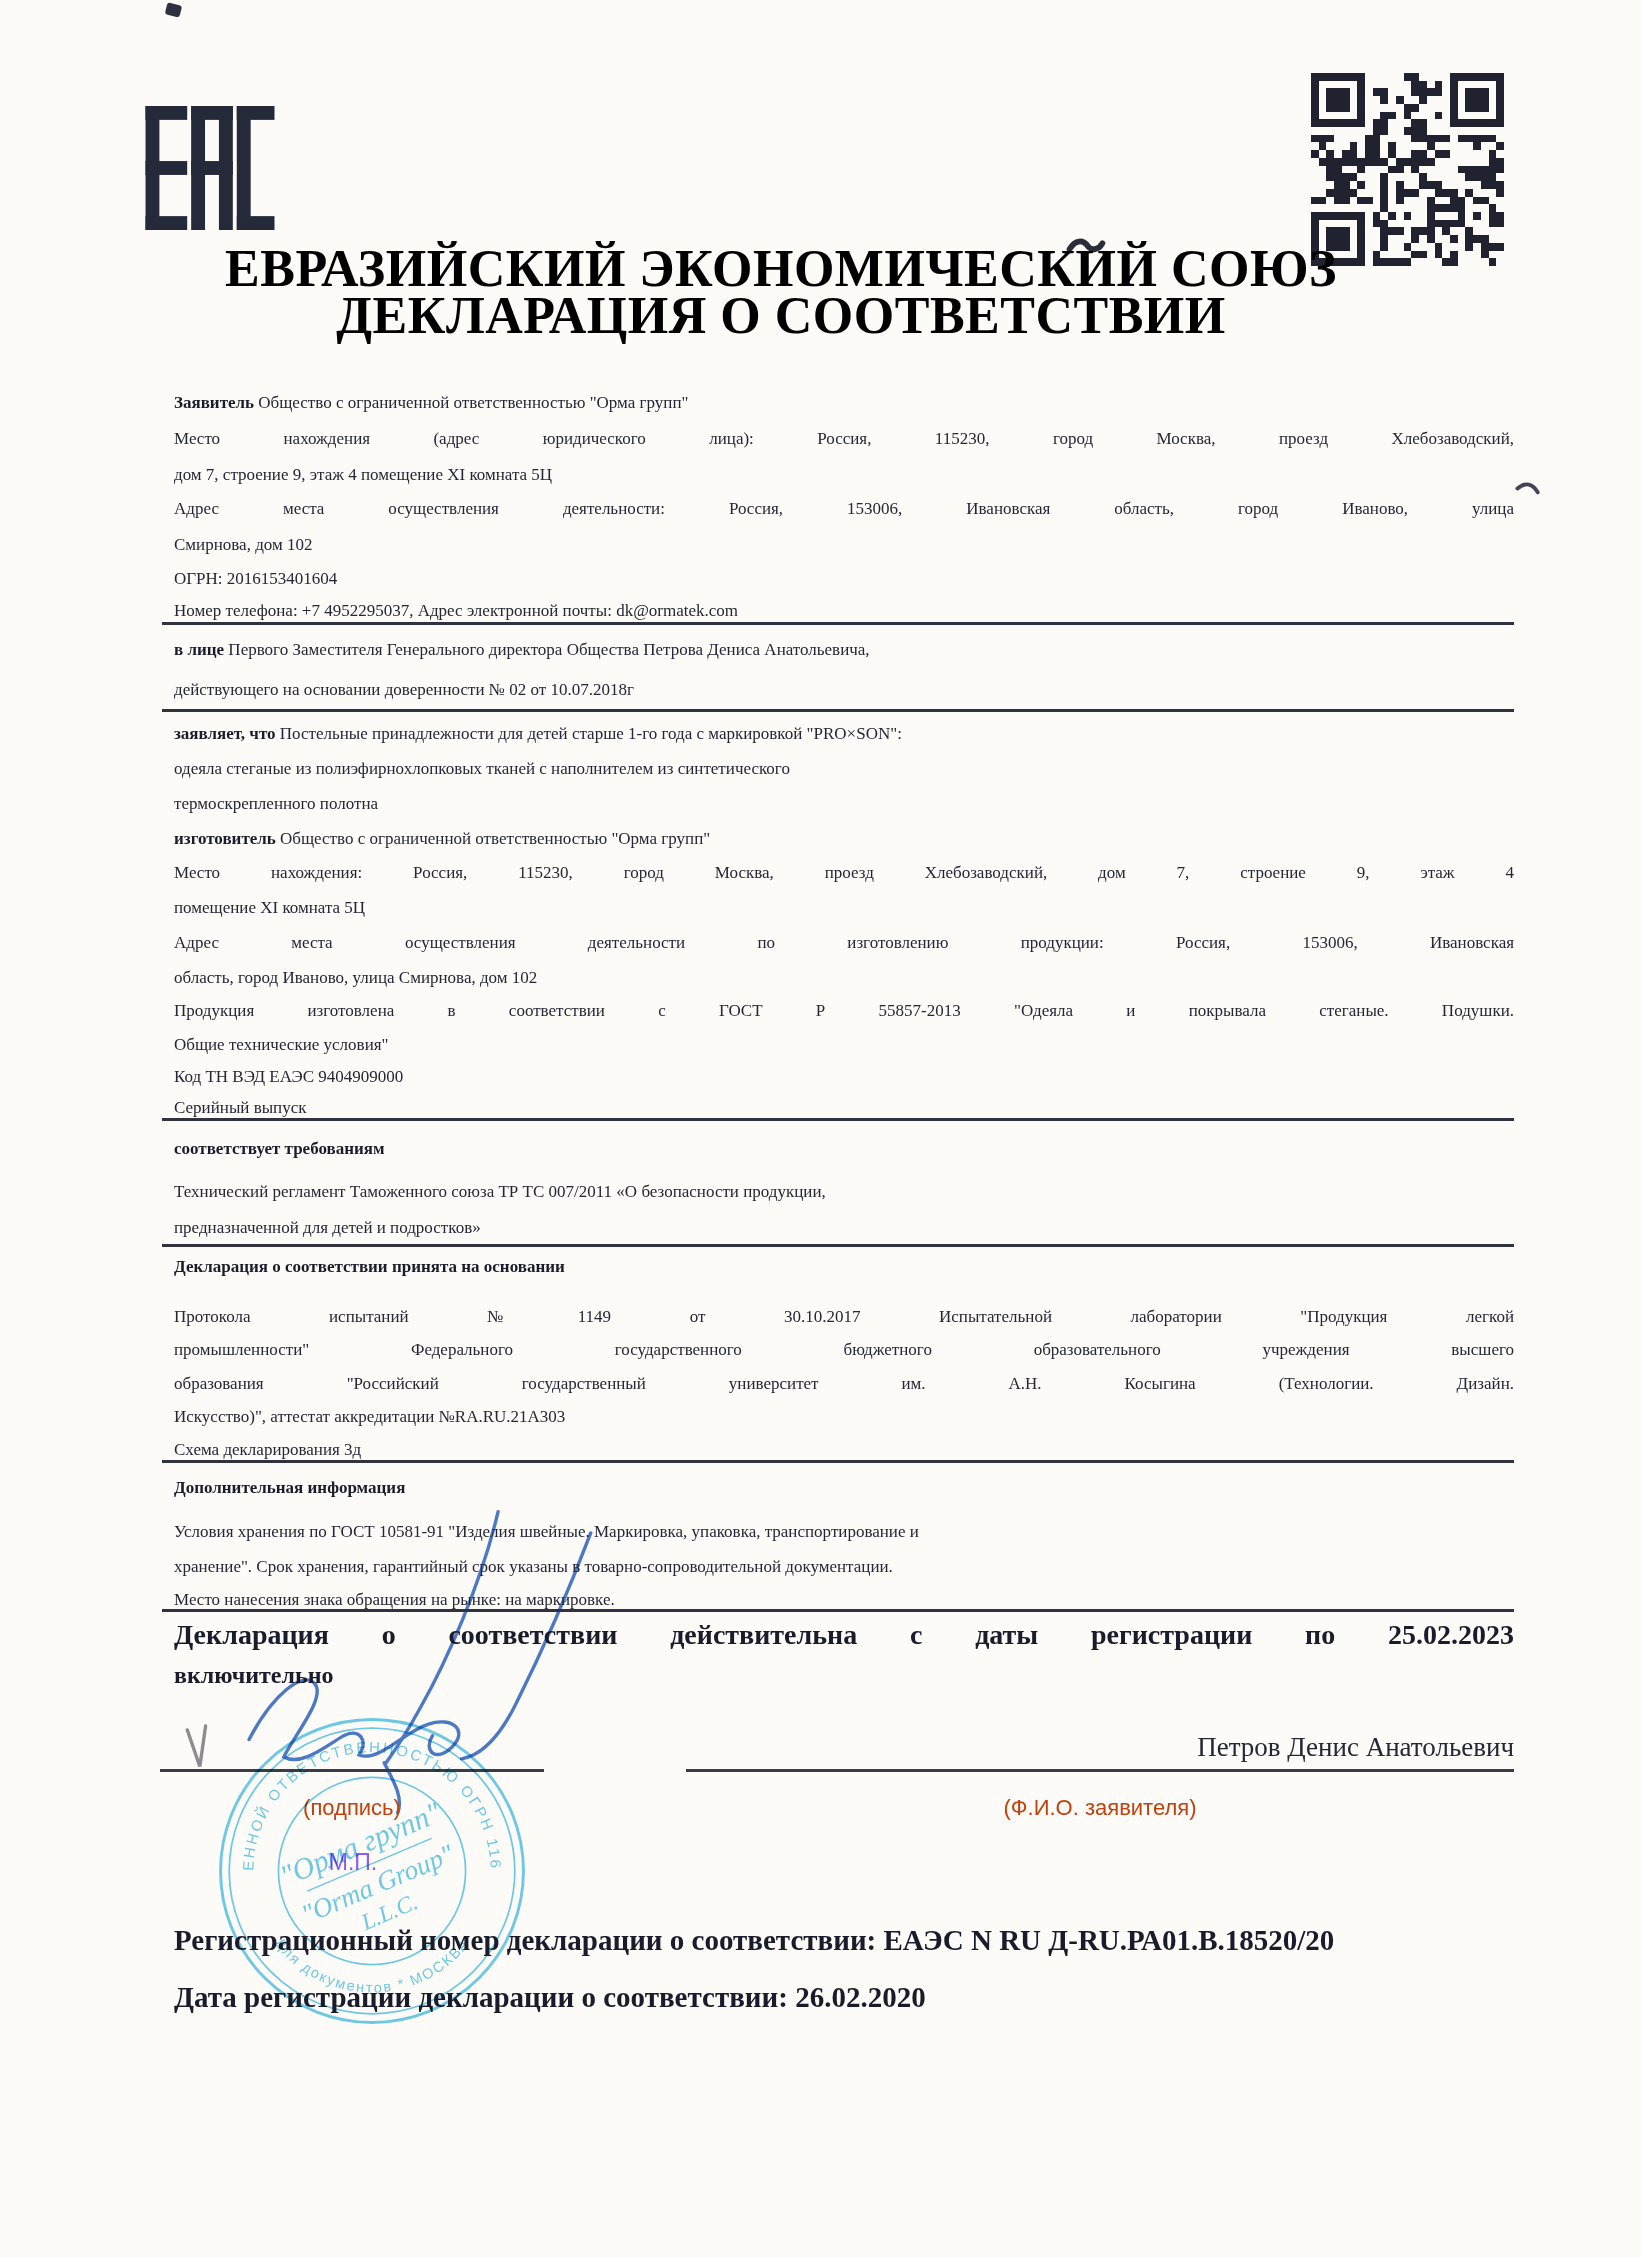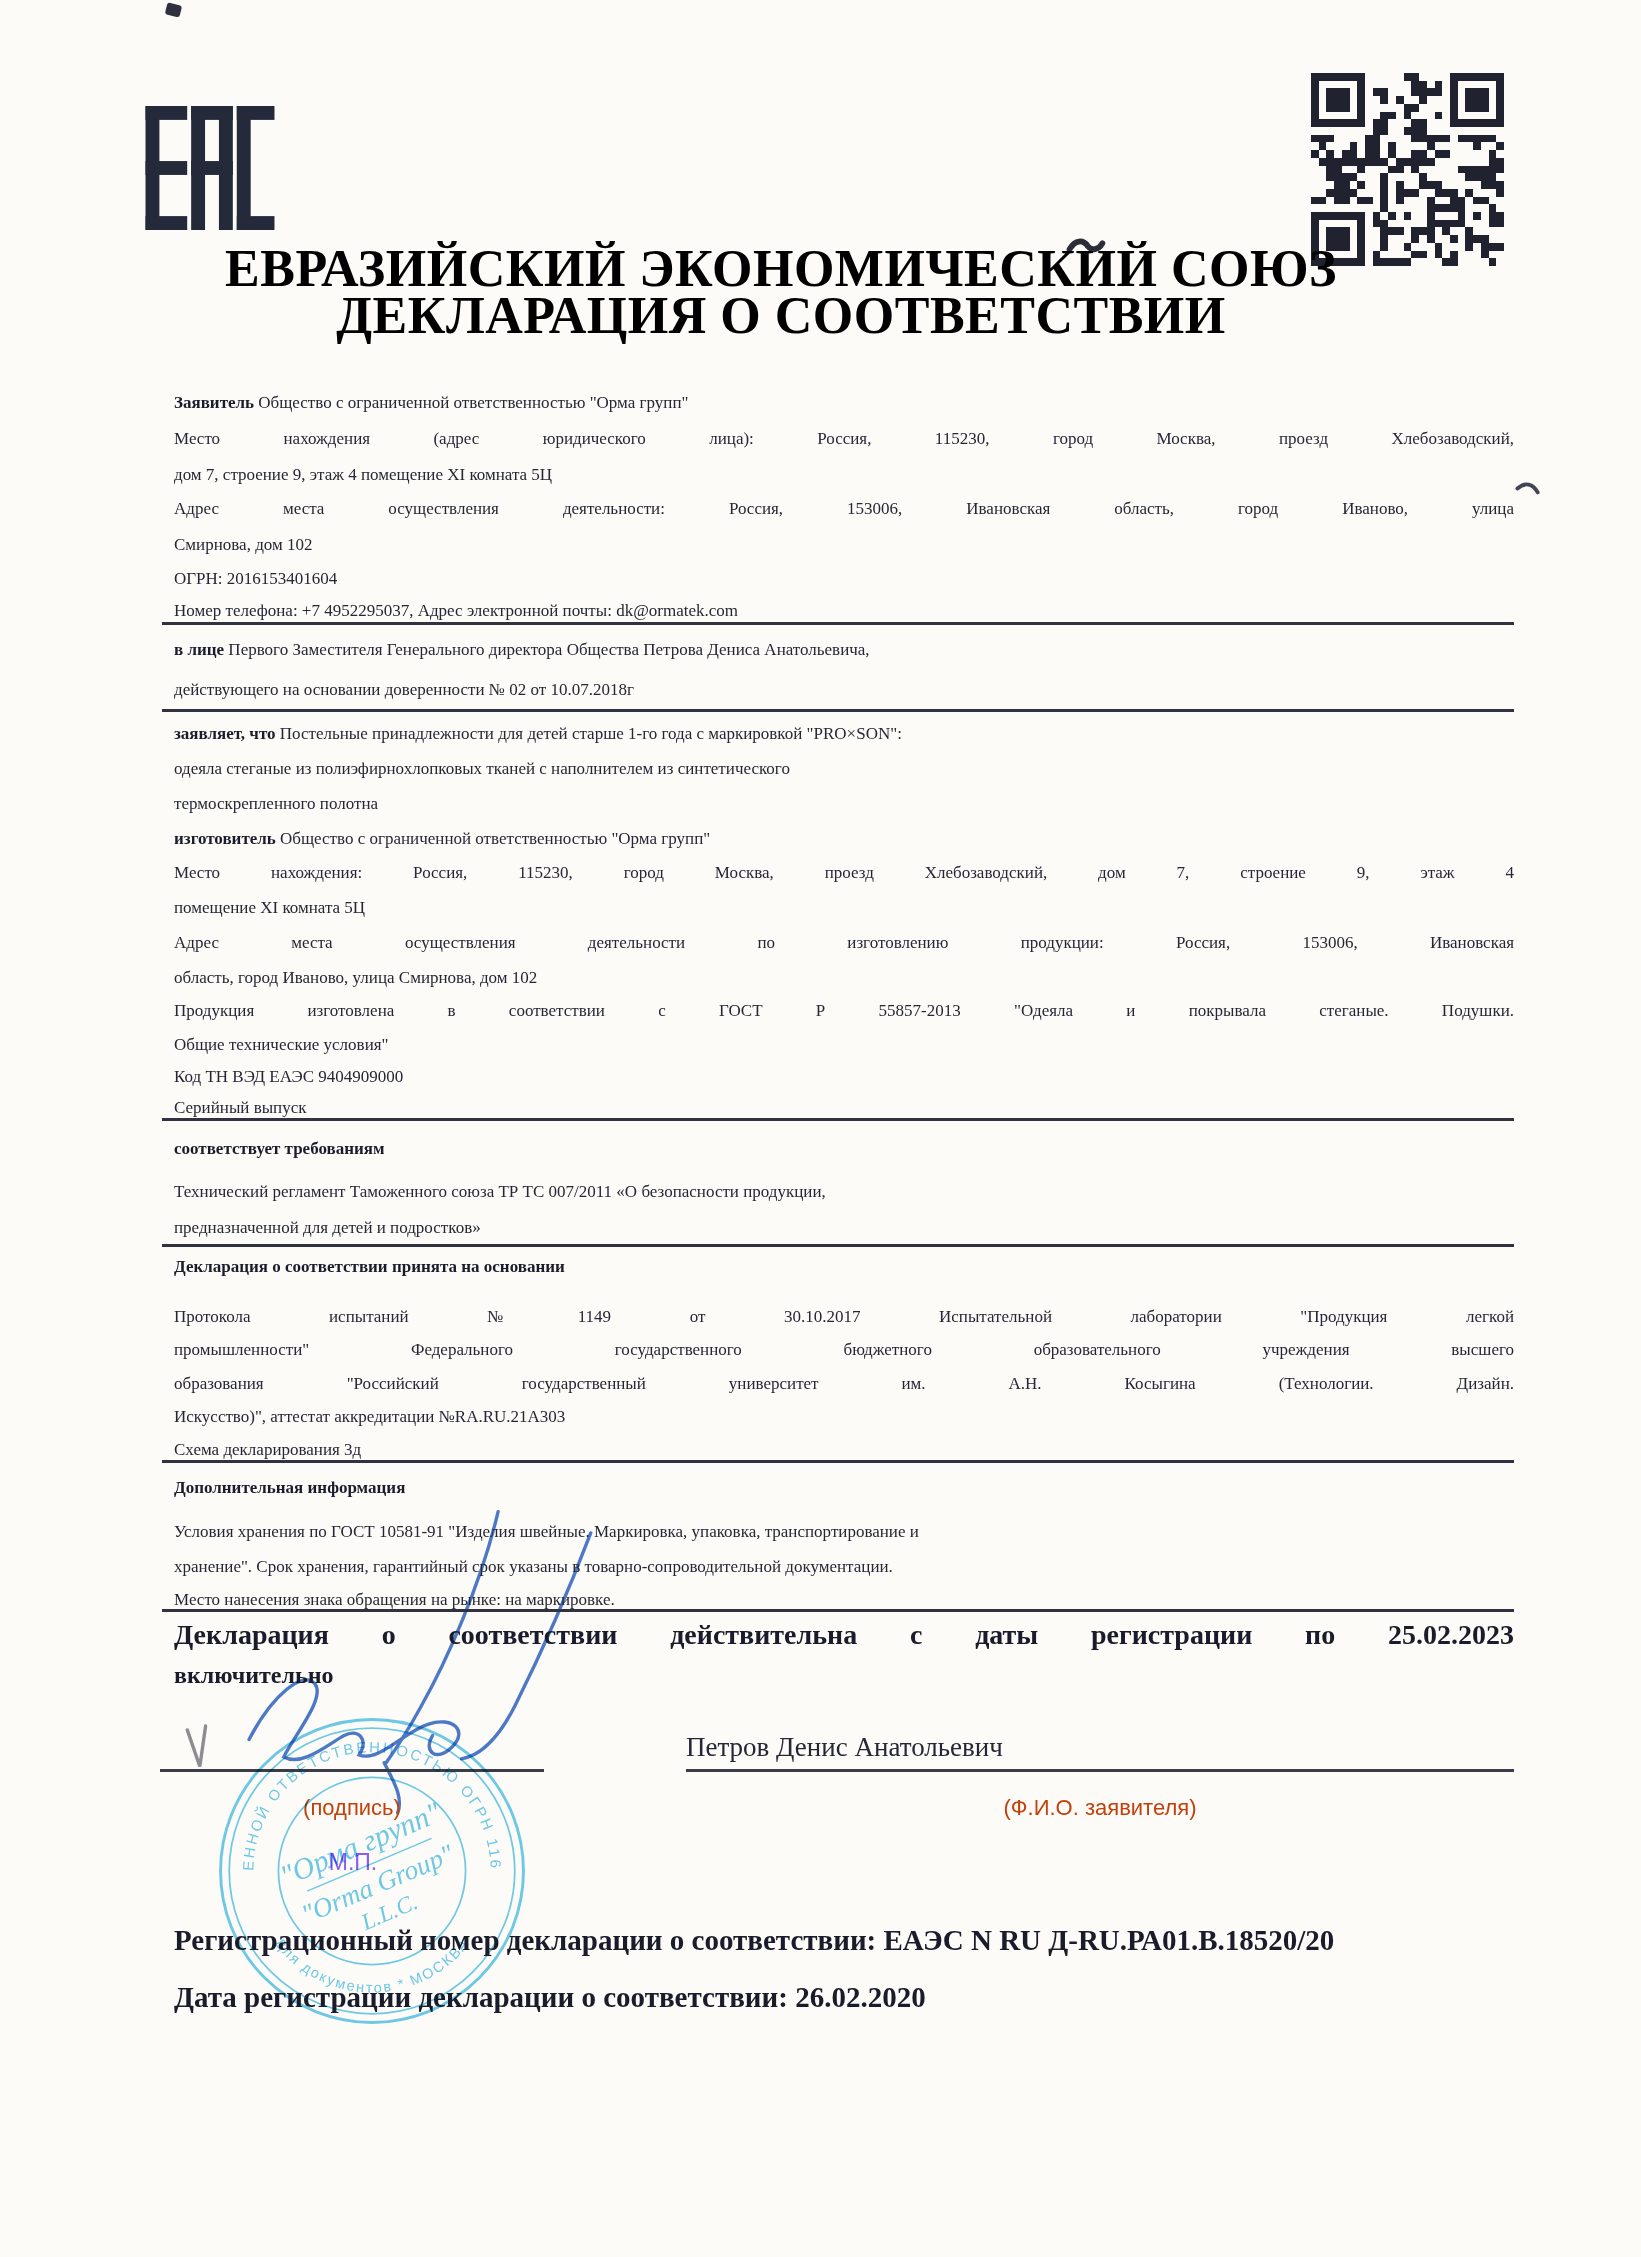--- a/index.html
+++ b/index.html
@@ -8,21 +8,21 @@
   .title{position:absolute;left:158px;width:1246px;text-align:center;
          font-weight:bold;font-size:52px;line-height:46px;color:#000000;letter-spacing:0.5px;}
   .ln{position:absolute;left:174px;width:1340px;font-size:17px;line-height:33px;
       color:#262736;white-space:nowrap;}
   .ln.fill{white-space:normal;text-align:justify;text-align-last:justify;}
   .ln b{color:#1b1c2b;}
   .rule{position:absolute;left:162px;width:1352px;height:2.9px;background:#30323f;}
   .sigline{position:absolute;height:2.9px;background:#3a3c48;top:1769px;}
   .sig-left-line{left:160px;width:384px;}
   .sig-right-line{left:686px;width:828px;}
-  .fio-name{position:absolute;left:686px;width:828px;top:1732px;text-align:left;
+  .fio-name{position:absolute;left:686px;width:828px;top:1732px;text-align:right;
             font-size:27px;color:#262736;}
   .sig-caption{position:absolute;font-family:"Liberation Sans",sans-serif;font-size:22px;
                color:#c2410c;text-align:center;top:1795px;}
   .cap-left{left:160px;width:384px;}
   .cap-right{left:686px;width:828px;}
   .mp{position:absolute;left:290px;width:126px;top:1849px;text-align:center;
       font-family:"Liberation Sans",sans-serif;font-size:23px;color:#8b5cf6;}
   .eac{position:absolute;left:145px;top:106px;}
   .qr{position:absolute;left:1311px;top:73px;}
   .stamp{position:absolute;left:208px;top:1707px;mix-blend-mode:multiply;opacity:.82;}

